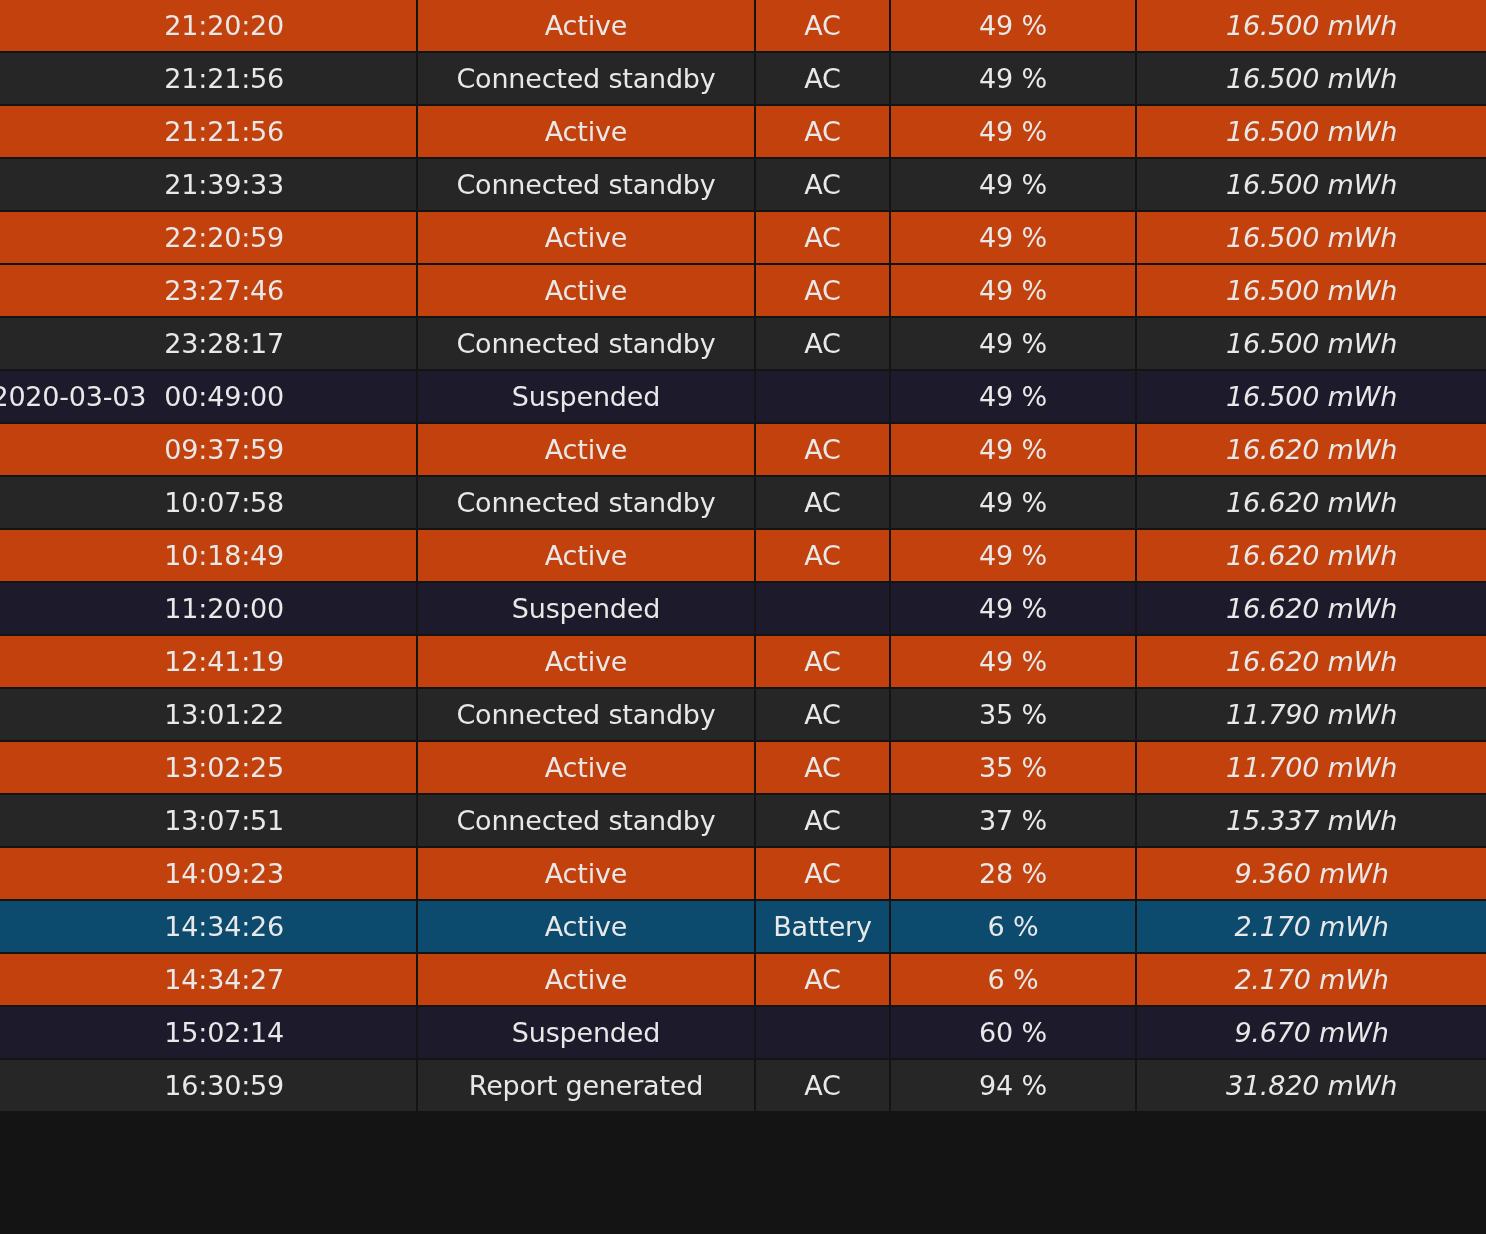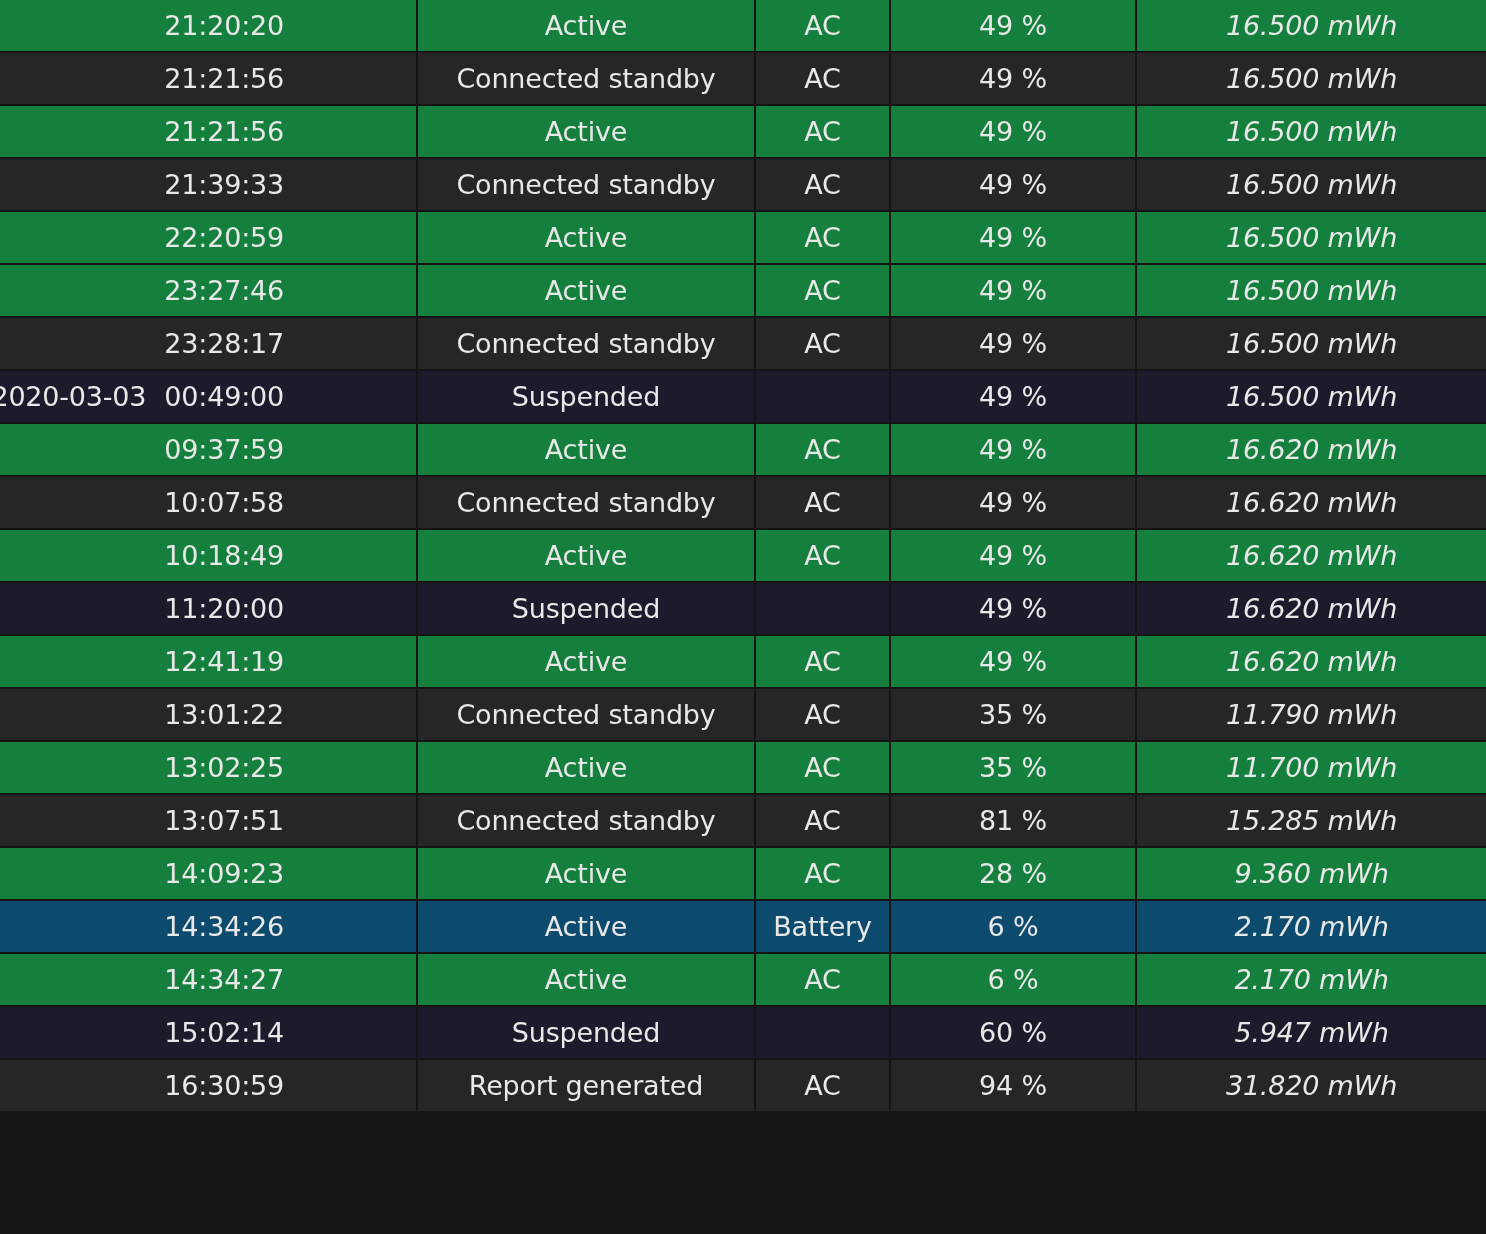--- a/index.html
+++ b/index.html
@@ -38,21 +38,21 @@
   
   .col-time   { width: 417px; }
   .col-state  { width: 338px; }
   .col-source { width: 135px; }
   .col-pct    { width: 246px; }
   .col-cap    { width: 350px; font-style: italic; }
 
   #battery-usage-table td.col-cap { border-right: none; }
 
   
-  tr.row-odd  td { background: #15803d; margin-left: 8px; }
+  tr.row-odd  td { background: #c2410c; margin-left: 8px; }
   tr.row-even td { background: #262626; }
 
   
   tr.row-suspended td { background: #1d1b2b; }
   tr.row-battery   td { background: #0c4a6e; }
 
   
   .time-inner {
     display: flex;
     align-items: center;
@@ -257,22 +257,22 @@
       </tr>
       <tr class="row-even">
         <td class="col-time">
           <div class="time-inner">
             <span class="time-date"></span>
             <span class="time-clock">13:07:51</span>
           </div>
         </td>
         <td class="col-state">Connected standby</td>
         <td class="col-source">AC</td>
-        <td class="col-pct">81 %</td>
-        <td class="col-cap">15.285 mWh</td>
+        <td class="col-pct">37 %</td>
+        <td class="col-cap">15.337 mWh</td>
       </tr>
       <tr class="row-odd">
         <td class="col-time">
           <div class="time-inner">
             <span class="time-date"></span>
             <span class="time-clock">14:09:23</span>
           </div>
         </td>
         <td class="col-state">Active</td>
         <td class="col-source">AC</td>
@@ -306,21 +306,21 @@
       <tr class="row-even row-suspended">
         <td class="col-time">
           <div class="time-inner">
             <span class="time-date"></span>
             <span class="time-clock">15:02:14</span>
           </div>
         </td>
         <td class="col-state">Suspended</td>
         <td class="col-source"></td>
         <td class="col-pct">60 %</td>
-        <td class="col-cap">5.947 mWh</td>
+        <td class="col-cap">9.670 mWh</td>
       </tr>
       <tr class="row-even">
         <td class="col-time">
           <div class="time-inner">
             <span class="time-date"></span>
             <span class="time-clock">16:30:59</span>
           </div>
         </td>
         <td class="col-state">Report generated</td>
         <td class="col-source">AC</td>

